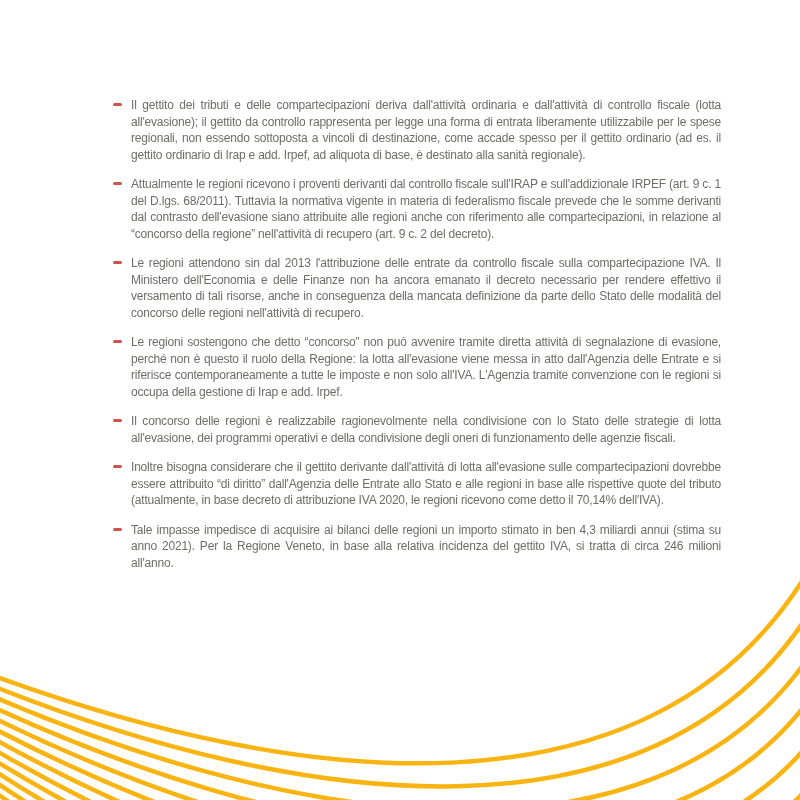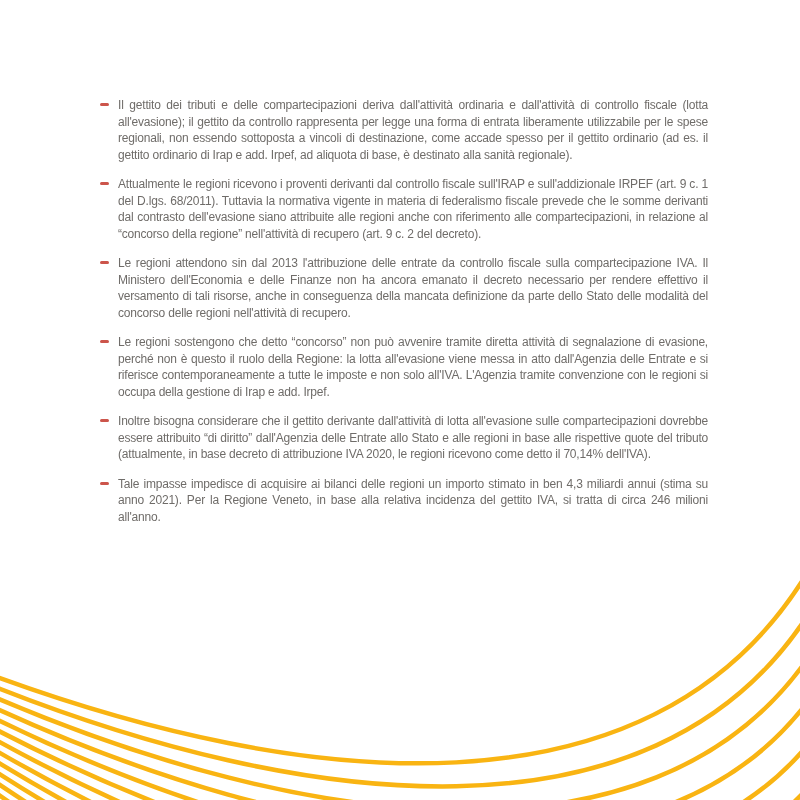--- a/index.html
+++ b/index.html
@@ -14,21 +14,21 @@
     overflow: hidden;
     font-family: "Liberation Sans", sans-serif;
   }
   .page {
     position: absolute;
     inset: 0;
     background: #ffffff;
   }
   .content {
     position: absolute;
-    left: 100px;
+    left: 113px;
     top: 97px;
     width: 608px;
   }
   .bullet-item {
     display: flex;
     align-items: flex-start;
     margin: 0 0 13px 0;
   }
   .dash {
     flex: 0 0 9px;
@@ -86,20 +86,24 @@
       <div class="bullet-item">
         <span class="dash" style="background: rgb(204, 85, 75);"></span>
         <p class="bullet-text" style="color: rgb(111, 108, 105);">Le regioni attendono sin dal 2013 l'attribuzione delle entrate da controllo fiscale sulla compartecipazione IVA. Il Ministero dell'Economia e delle Finanze non ha ancora emanato il decreto necessario per rendere effettivo il versamento di tali risorse, anche in conseguenza della mancata definizione da parte dello Stato delle modalità del concorso delle regioni nell'attività di recupero.</p>
       </div>
       <div class="bullet-item">
         <span class="dash" style="background: rgb(204, 85, 75);"></span>
         <p class="bullet-text" style="color: rgb(111, 108, 105);">Le regioni sostengono che detto “concorso” non può avvenire tramite diretta attività di segnalazione di evasione, perché non è questo il ruolo della Regione: la lotta all'evasione viene messa in atto dall'Agenzia delle Entrate e si riferisce contemporaneamente a tutte le imposte e non solo all'IVA. L'Agenzia tramite convenzione con le regioni si occupa della gestione di Irap e add. Irpef.</p>
       </div>
       <div class="bullet-item">
         <span class="dash" style="background: rgb(204, 85, 75);"></span>
+        <p class="bullet-text" style="color: rgb(111, 108, 105);">Il concorso delle regioni è realizzabile ragionevolmente nella condivisione con lo Stato delle strategie di lotta all'evasione, dei programmi operativi e della condivisione degli oneri di funzionamento delle agenzie fiscali.</p>
+      </div>
+      <div class="bullet-item">
+        <span class="dash" style="background: rgb(204, 85, 75);"></span>
         <p class="bullet-text" style="color: rgb(111, 108, 105);">Inoltre bisogna considerare che il gettito derivante dall'attività di lotta all'evasione sulle compartecipazioni dovrebbe essere attribuito “di diritto” dall'Agenzia delle Entrate allo Stato e alle regioni in base alle rispettive quote del tributo (attualmente, in base decreto di attribuzione IVA 2020, le regioni ricevono come detto il 70,14% dell'IVA).</p>
       </div>
       <div class="bullet-item">
         <span class="dash" style="background: rgb(204, 85, 75);"></span>
         <p class="bullet-text" style="color: rgb(111, 108, 105);">Tale impasse impedisce di acquisire ai bilanci delle regioni un importo stimato in ben 4,3 miliardi annui (stima su anno 2021). Per la Regione Veneto, in base alla relativa incidenza del gettito IVA, si tratta di circa 246 milioni all'anno.</p>
       </div>
     </div>
 
 </div>
 

